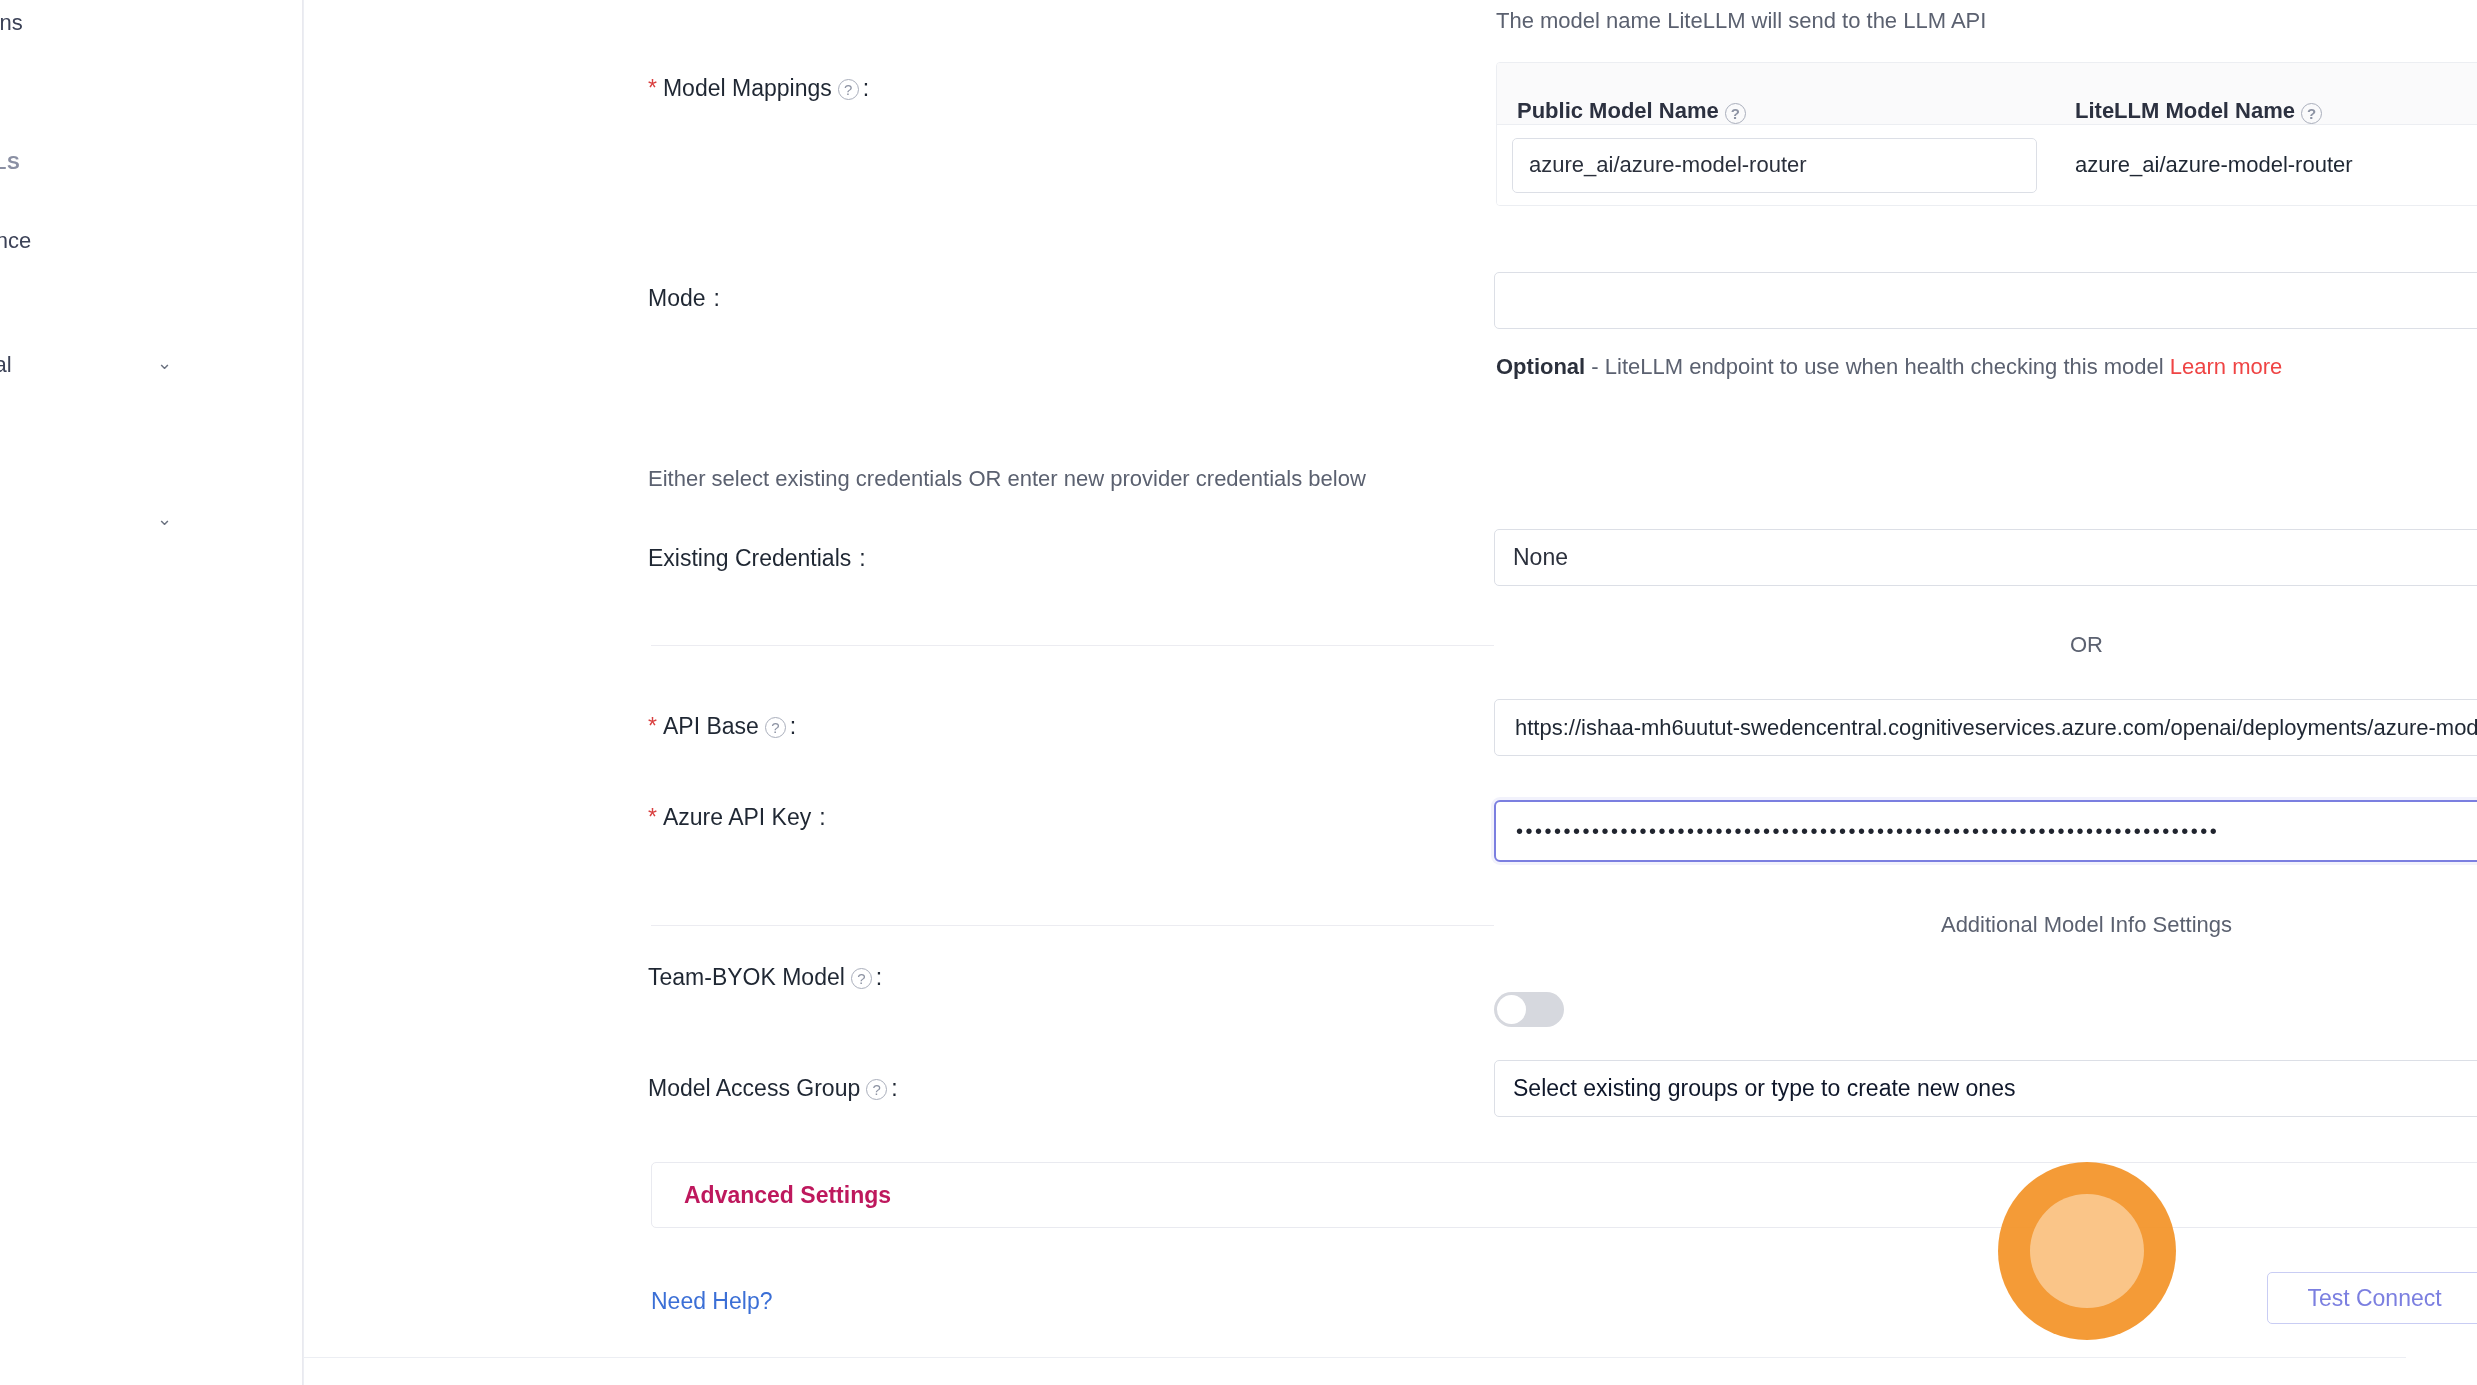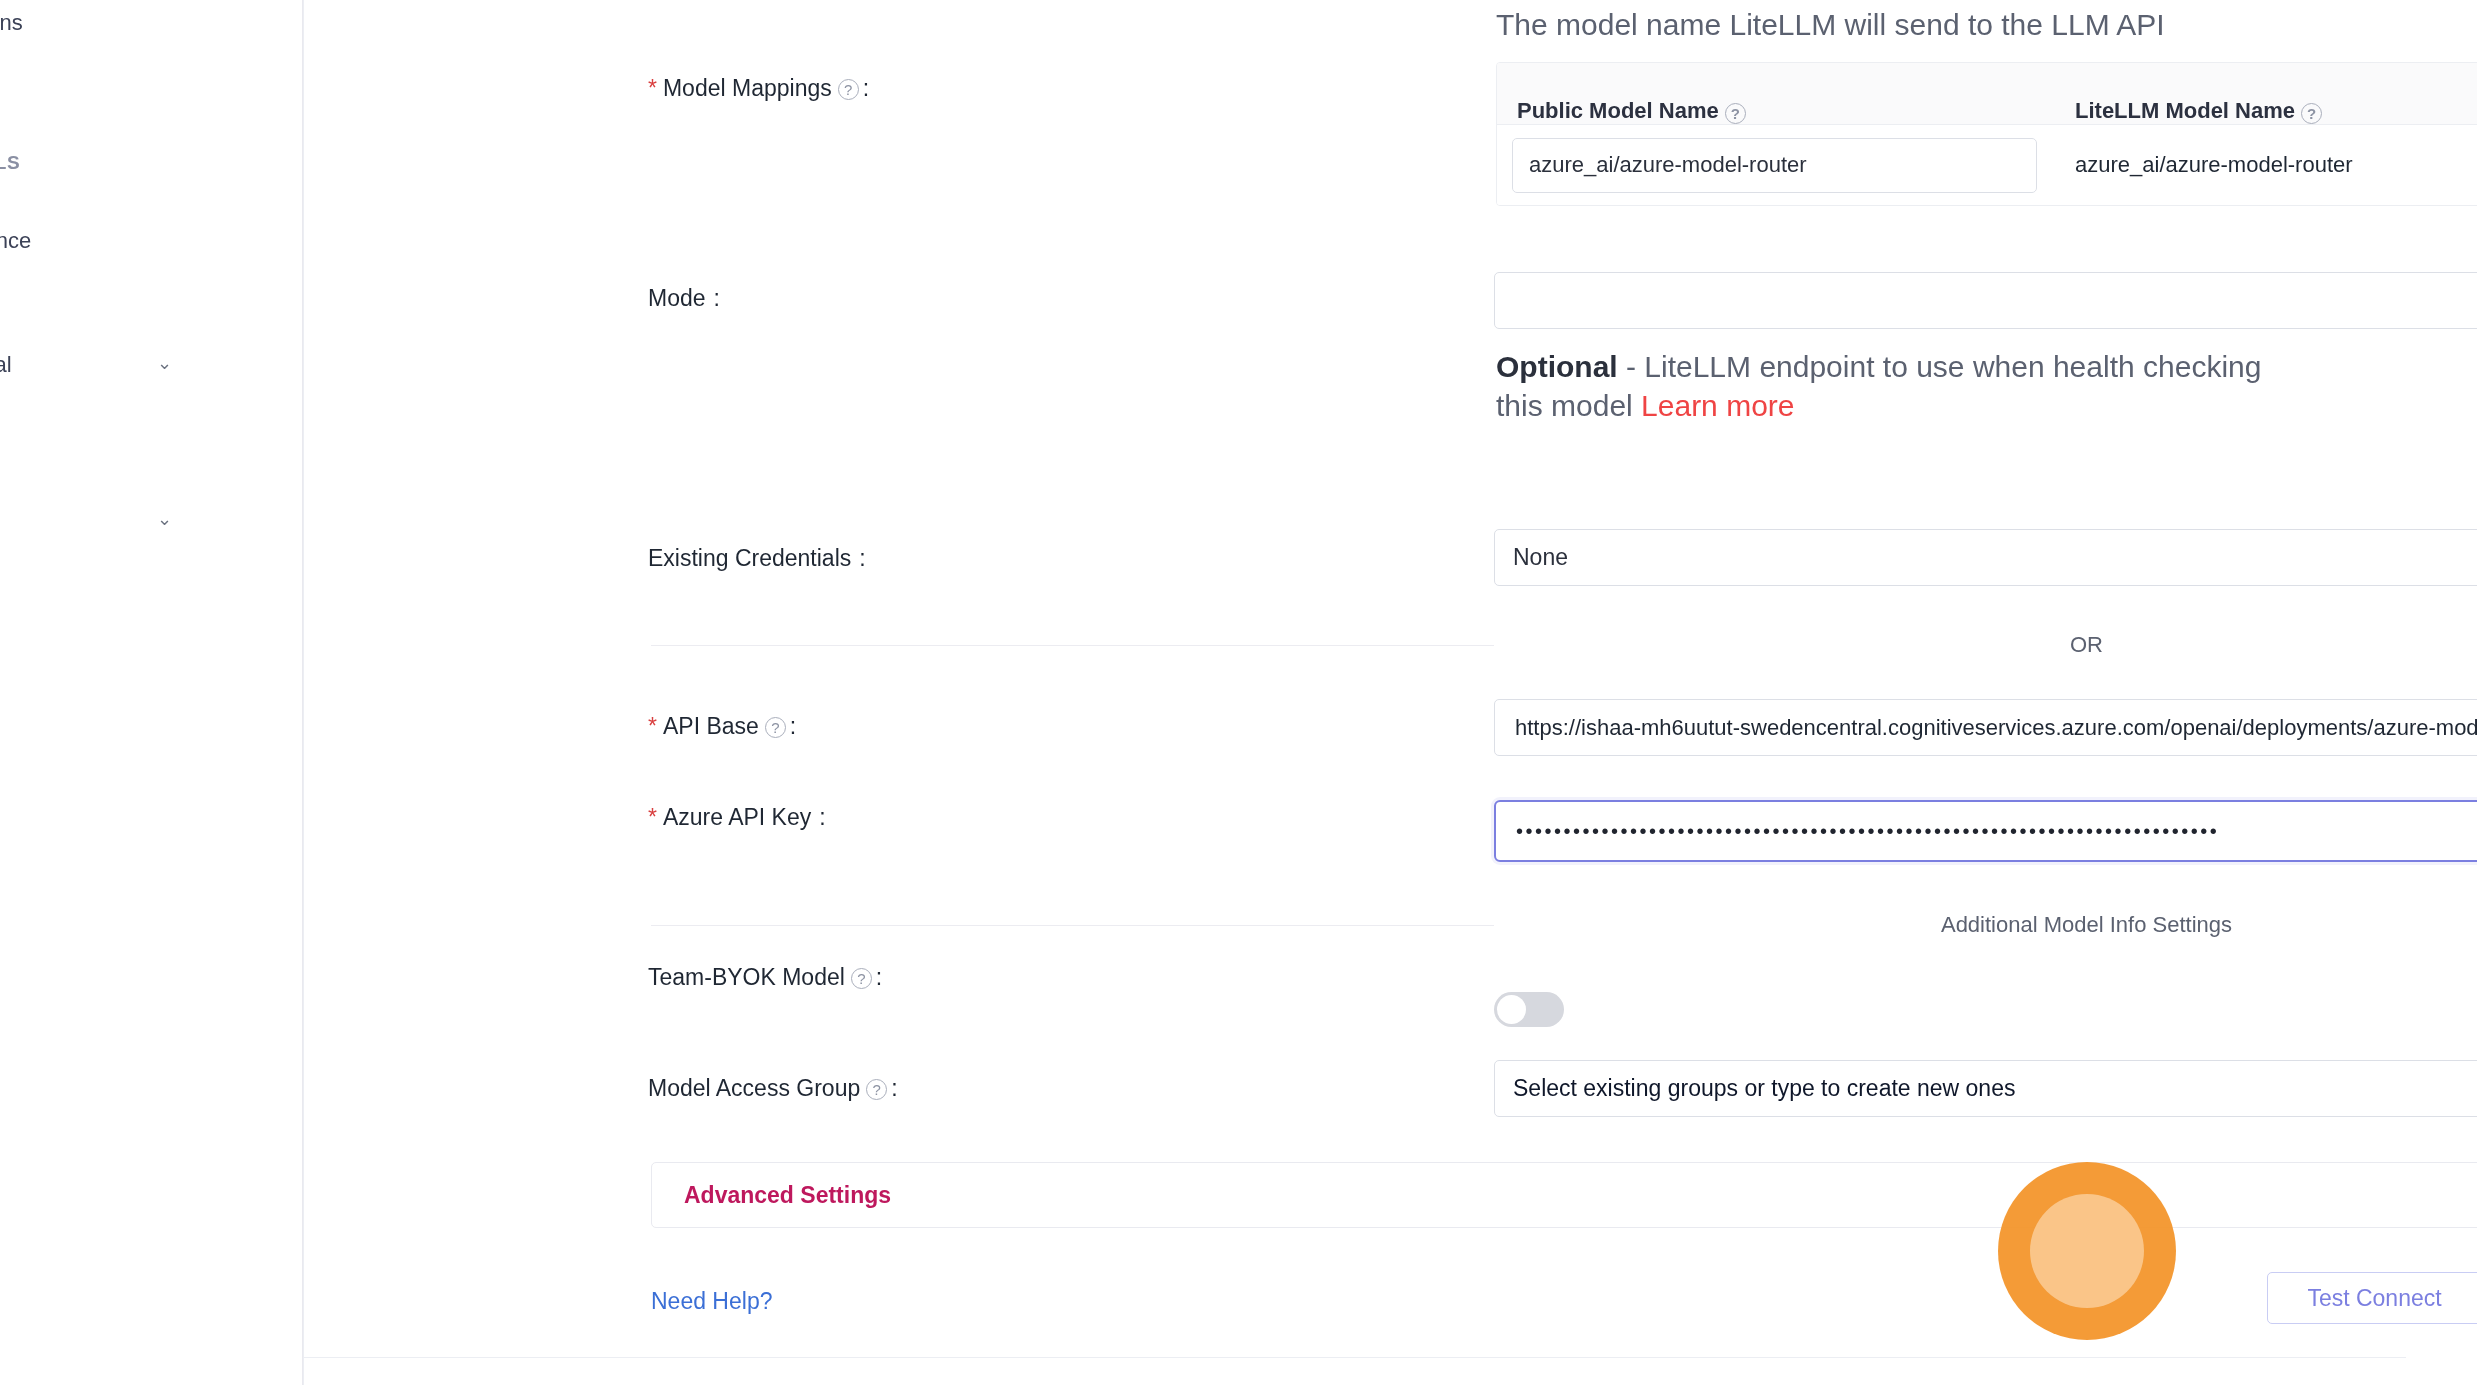--- a/index.html
+++ b/index.html
@@ -85,21 +85,21 @@
     font-size: 15px;
     line-height: 19px;
     text-align: center;
     vertical-align: 1px;
     margin: 0 4px 0 6px;
   }
   .colon { color: #1f2733; }
 
   .hint {
     position: absolute;
-    font-size: 30px;
+    font-size: 22px;
     color: #5b6170;
   }
   .hint b { color: #2b303c; font-weight: 700; }
   .link { color: #ef4444; }
 
   
   #mm-table {
     position: absolute;
     left: 1192px; top: 62px;
     width: 1181px;
@@ -322,20 +322,21 @@
         <span>Mode</span><span class="colon" style="margin-left:8px;">:</span>
       </div>
       <div class="field select" style="left:1190px; top:272px; width:1185px;">
         <span class="ph"></span>
 
       </div>
       <div class="hint" style="left:1192px; top:347px; width:810px; line-height:39px;">
         <b>Optional</b><span> - LiteLLM endpoint to use when health checking this model </span><span class="link">Learn more</span>
       </div>
 
+      <div class="hint" style="left:344px; top:466px;">Either select existing credentials OR enter new provider credentials below</div>
 
       <div class="row-label" style="left:344px; top:545px;">
         <span>Existing Credentials</span><span class="colon" style="margin-left:8px;">:</span>
       </div>
       <div class="field select" style="left:1190px; top:529px; width:1185px;">
         <span>None</span>
 
       </div>
 
       <div class="divider" style="left:347px; top:645px; width:2027px;"></div>

